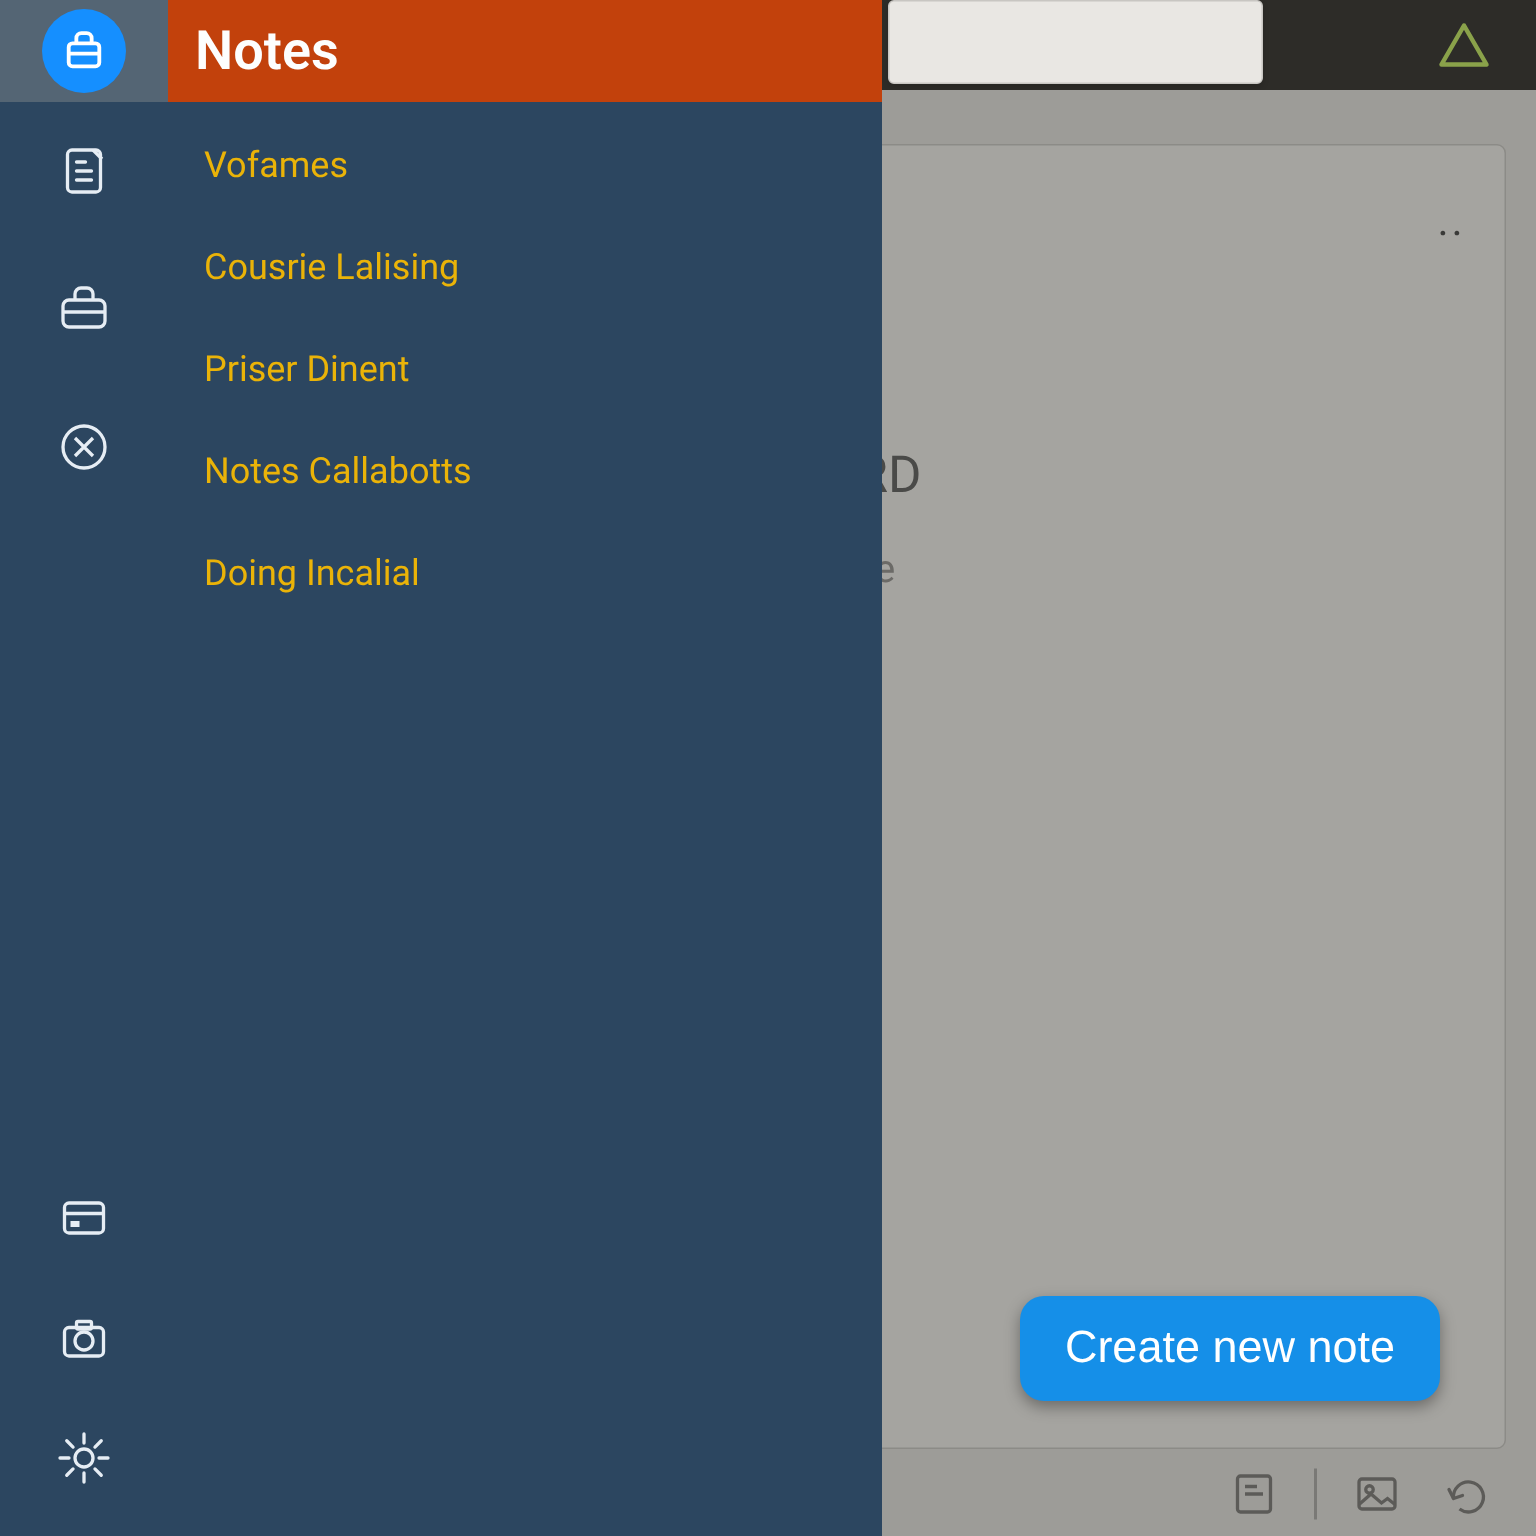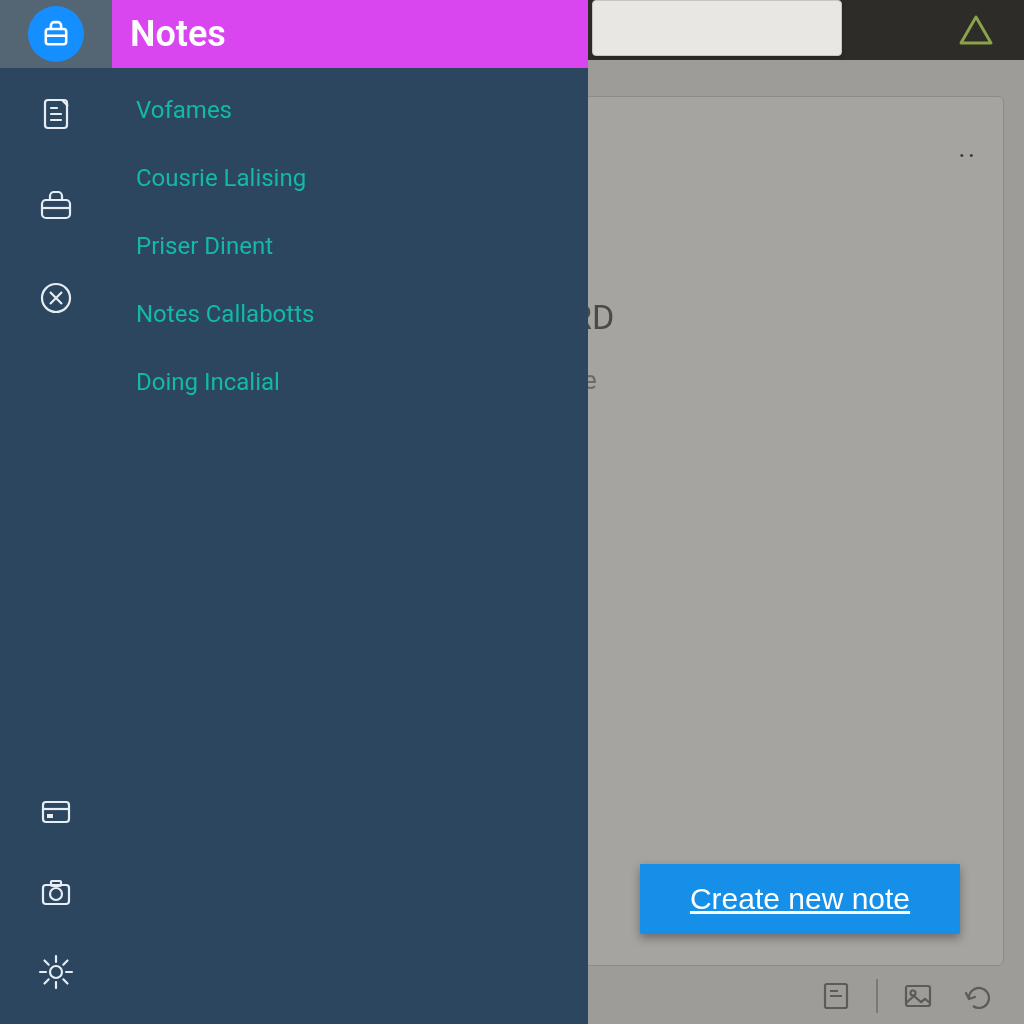--- a/index.html
+++ b/index.html
@@ -92,58 +92,57 @@
     bottom: 12px; left: 0; width: 100%;
   }
   .rail-bottom .rail-item { height: 80px; }
   .rail-icon { width: 40px; height: 40px; }
   .rail-icon svg { width: 40px; height: 40px; stroke: #e6edf4; fill: none; stroke-width: 2.2; }
 
   
   .drawer-header {
     position: absolute;
     left: 112px; top: 0; height: 68px; width: 476px;
-    background: #d946ef;
+    background: #c2410c;
     z-index: 15;
     display: flex; align-items: center;
     padding-left: 18px;
     color: #fdfefe;
     font-size: 36px;
     font-weight: 600;
   }
 
   
   .drawer {
     position: absolute;
     left: 112px; top: 68px; width: 476px; height: 956px;
     background: #2c4660;
     z-index: 15;
     padding-top: 8px;
   }
   .drawer-item {
     padding: 20px 0 20px 24px;
-    color: #14b8a6;
+    color: #eab308;
     font-size: 24px;
     cursor: pointer;
   }
 
   
   .create-btn {
     position: absolute;
     right: 64px; bottom: 90px;
-    width: 320px; height: 70px;
+    width: 280px; height: 70px;
     background: #158fe8;
     color: #ffffff;
     font-size: 30px;
     border: none;
-    border-radius: 1px;
+    border-radius: 16px;
     box-shadow: 0 4px 10px rgba(0,0,0,0.35);
     cursor: pointer;
     z-index: 10;
-    text-decoration: underline;
   }
 
   
   .content-toolbar {
     position: absolute;
     right: 30px; bottom: 10px;
     display: flex; align-items: center; gap: 22px;
     z-index: 5;
   }
   .content-toolbar .tb-icon {

